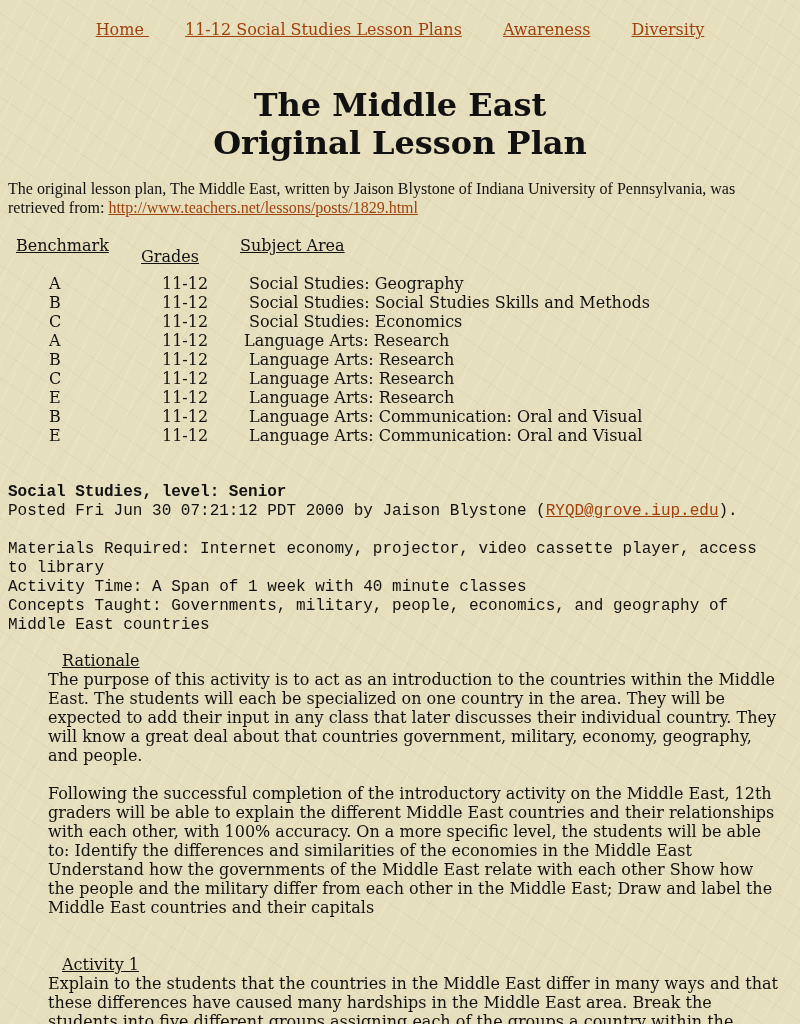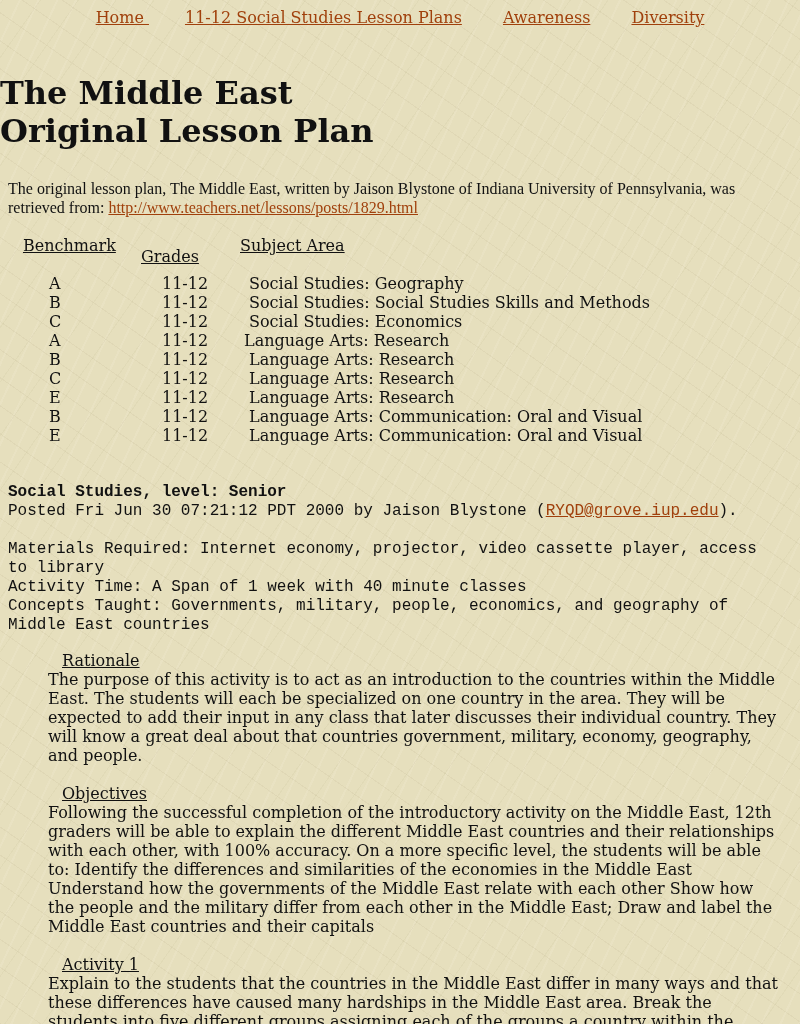--- a/index.html
+++ b/index.html
@@ -7,23 +7,23 @@
     width: 800px; height: 1024px; overflow: hidden;
     background-color: #e6dfbd;
     background-image:
       repeating-linear-gradient(35deg, rgba(160,150,110,0.10) 0 1px, transparent 1px 23px),
       repeating-linear-gradient(-55deg, rgba(160,150,110,0.08) 0 1px, transparent 1px 31px),
       repeating-linear-gradient(115deg, rgba(255,255,240,0.10) 0 2px, transparent 2px 17px);
     font-family: "DejaVu Serif", serif;
     font-size: 16px; line-height: 19px; color: #111;
   }
   a { color: #a0400c; text-decoration: underline; }
-  .nav { text-align: center; padding-top: 8px; height: 20px; }
+  .nav { text-align: center; padding-top: 20px; height: 20px; }
   .nav a { margin: 0 18px; }
-  .title { font-weight: bold; font-size: 32px; line-height: 38px; margin-top: 46px; margin-bottom: 0; }
+  .title { text-align: center; font-weight: bold; font-size: 32px; line-height: 38px; margin-top: 46px; margin-bottom: 0; }
   .intro { position: absolute; left: 8px; top: 179px; width: 775px; font-family: Liberation Serif, serif; }
   .hdrs { position: absolute; left: 8px; top: 236px; }
   .hdrs span { text-decoration: underline; position: absolute; white-space: nowrap; }
   .rows { position: absolute; left: 0; top: 274px; }
   .row { position: relative; height: 19px; width: 800px; }
   .row span { position: absolute; white-space: nowrap; }
   .meta { position: absolute; left: 8px; top: 483px; width: 770px; font-family: Liberation Mono, monospace; }
   .sec { position: absolute; left: 48px; width: 730px; }
   .sec .h { text-decoration: underline; display: block; margin-left: 14px; }
 </style>
@@ -40,21 +40,21 @@
 <h1 class="title">
   <span>The Middle East</span><br>
   <span>Original Lesson Plan</span>
 </h1>
 
 <div class="intro">
   <span>The original lesson plan, The Middle East, written by Jaison Blystone of Indiana University of Pennsylvania, was retrieved from: </span><a>http://www.teachers.net/lessons/posts/1829.html</a>
 </div>
 
 <div class="hdrs">
-  <span style="left:15px;top:0">Benchmark</span>
+  <span style="left:8px;top:0">Benchmark</span>
   <span style="left:133px;top:11px">Grades</span>
   <span style="left:232px;top:0">Subject Area</span>
 </div>
 
 <div class="rows">
   <div class="row">
       <span style="left:49px">A</span>
       <span style="left:162px">11-12</span>
       <span style="left:249px">Social Studies: Geography</span>
     </div>
@@ -108,20 +108,19 @@
   <span>Activity Time: A Span of 1 week with 40 minute classes</span><br>
   <span>Concepts Taught: Governments, military, people, economics, and geography of Middle East countries</span>
 </div>
 
 <div class="sec" style="top:651px">
   <span class="h">Rationale</span>
   <span>The purpose of this activity is to act as an introduction to the countries within the Middle East. The students will each be specialized on one country in the area.  They will be expected to add their input in any class that later discusses their individual country. They will know a great deal about that countries government, military, economy, geography, and people.</span>
 </div>
 
 <div class="sec" style="top:784px">
-  <span class="h">Objectives</span>
   <span>Following the successful completion of the introductory activity on the Middle East, 12th graders will be able to explain the different Middle East countries and their relationships with each other, with 100% accuracy. On a more specific level, the students will be able to: Identify the differences and similarities of the economies in the Middle East Understand how the governments of the Middle East relate with each other Show how the people and the military differ from each other in the Middle East; Draw and label the Middle East countries and their capitals</span>
 </div>
 
 <div class="sec" style="top:955px">
   <span class="h">Activity 1</span>
   <span>Explain to the students that the countries in the Middle East differ in many ways and that these differences have caused many hardships in the Middle East area.  Break the students into five different groups assigning each of the groups a country within the</span>
 </div>
 
 </body></html>

